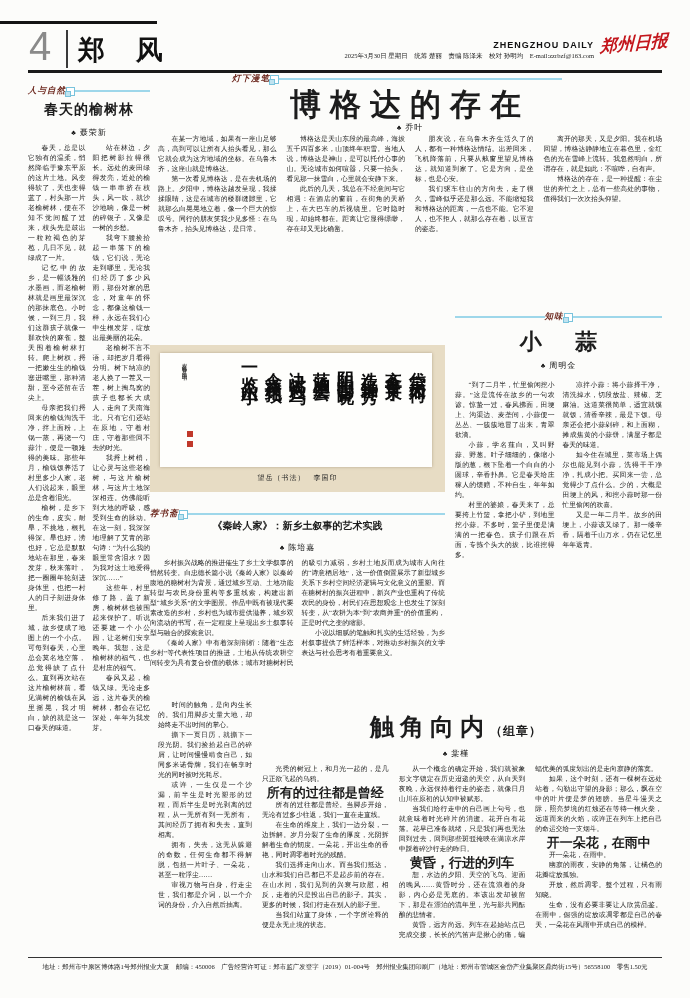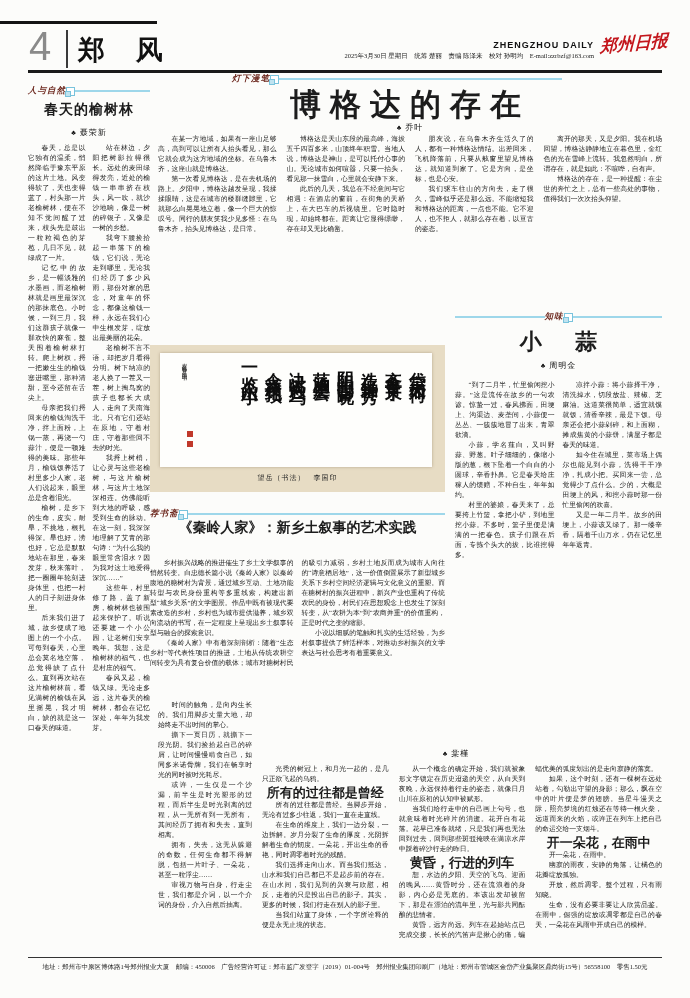--- a/index.html
+++ b/index.html
@@ -22,21 +22,21 @@
   .tagtext{font-size:8.5px;font-weight:700;font-style:italic;color:#6e2a20;white-space:nowrap;letter-spacing:1px;}
   .tagicon{width:7px;height:7px;border:1px solid #79c3dc;background:#fff;position:relative;flex:0 0 auto;}
   .tagicon::after{content:"";position:absolute;left:-2px;bottom:-2px;width:4px;height:4px;background:#bfe3f0;border:1px solid #79c3dc;}
   .tagline{height:1.5px;background:#9ed7ea;flex:1;}
   
   .title-elm{left:28px;top:101px;width:122px;text-align:center;font-size:14px;font-weight:700;letter-spacing:1px;}
   .author{text-align:center;font-size:8px;color:#111;letter-spacing:1px;}
   .club{font-size:7px;}
   .title-bogda{left:158px;top:84px;width:504px;text-align:center;font-size:31px;font-weight:600;letter-spacing:9px;}
   .title-garlic{left:455px;top:327px;width:207px;text-align:center;font-size:22px;font-weight:600;letter-spacing:14px;text-indent:14px;}
-  .title-review{left:150px;top:519px;width:295px;text-align:center;font-size:14px;font-weight:700;}
+  .title-review{left:150px;top:519px;width:295px;text-align:center;font-size:10px;font-weight:700;}
   .title-prose{left:252px;top:711px;width:408px;text-align:center;font-weight:600;}
   .title-prose .big{font-size:24px;letter-spacing:6px;}
   .title-prose .small{font-size:12px;letter-spacing:1px;}
   
   .bt{font-size:6.8px;line-height:10px;text-align:justify;overflow:hidden;color:#1b1b1b;}
   .bt p{margin:0;text-indent:2em;}
   .bt h4{margin:4px 0 2px;font-size:13px;text-align:center;text-indent:0;font-weight:700;}
   .cols2{column-count:2;column-gap:8px;}
   .cols3{column-count:3;column-gap:10px;}
   .cols4{column-count:4;column-gap:10px;}
@@ -154,26 +154,33 @@
       <p>如今住在城里，菜市场上偶尔也能见到小蒜，洗得干干净净，扎成小把。买回来一尝，总觉得少了点什么。少的，大概是田埂上的风，和挖小蒜时那一份忙里偷闲的欢喜。</p>
       <p>又是一年二月半。故乡的田埂上，小蒜该又绿了。那一缕辛香，隔着千山万水，仍在记忆里年年返青。</p>
     </div>
 
   <div class="abs tagrow" style="left:150px;top:508px;width:295px;">
     <span class="tagtext">荐书斋</span>
     <span class="tagicon"></span>
     <span class="tagline"></span>
   </div>
   <h2 class="abs title-review" style="margin:0;">《秦岭人家》：新乡土叙事的艺术实践</h2>
+  <div class="abs author" style="left:150px;top:542px;width:295px;">
+    <span class="club">♣</span>
+    <span>陈培嘉</span>
+  </div>
   <div class="abs bt cols2" style="left:150px;top:558px;width:295px;height:134px;">
       <p>乡村振兴战略的推进催生了乡土文学叙事的悄然转变。白忠德长篇小说《秦岭人家》以秦岭腹地的糖树村为背景，通过城乡互动、土地功能转型与农民身份重构等多重线索，构建出新型“城乡关系”的文学图景。作品中既有被现代要素改造的乡村，乡村也为城市提供滋养，城乡双向流动的书写，在一定程度上呈现出乡土叙事转型与融合的探索意识。</p>
       <p>《秦岭人家》中有着深刻剖析：随着“生态乡村”等代表性项目的推进，土地从传统农耕空间转变为具有复合价值的载体；城市对糖树村民的吸引力减弱，乡村土地反而成为城市人向往的“诗意栖居地”，这一价值倒置展示了新型城乡关系下乡村空间经济逻辑与文化意义的重塑。而在糖树村的振兴进程中，新兴产业也重构了传统农民的身份，村民们在思想观念上也发生了深刻转变，从“农耕为本”到“农商并重”的价值重构，正是时代之变的缩影。</p>
       <p>小说以细腻的笔触和扎实的生活经验，为乡村叙事提供了鲜活样本，对推动乡村振兴的文学表达与社会思考有着重要意义。</p>
     </div>
 
+  <h2 class="abs title-prose" style="margin:0;">
+    <span class="big">触角向内</span><span class="small">（组章）</span>
+  </h2>
   <div class="abs author" style="left:252px;top:748px;width:408px;">
     <span class="club">♣</span>
     <span>棠槿</span>
   </div>
   <div class="abs bt" style="left:158px;top:700px;width:94px;height:252px;">
       <p>时间的触角，是向内生长的。我们用脚步丈量大地，却始终走不出时间的掌心。</p>
       <p>撕下一页日历，就撕下一段光阴。我们捡拾起自己的碎屑，让时间慢慢啃食自己，如同多米诺骨牌，我们在畅享时光的同时被时光耗尽。</p>
       <p>或许，一生仅是一个沙漏，前半生是时光塑形的过程，而后半生是时光剥离的过程，从一无所有到一无所有，其间经历了拥有和失去，直到相离。</p>
       <p>拥有，失去，这无从躲避的命数，任何生命都不得解脱，包括一片叶子、一朵花，甚至一粒浮尘……</p>
       <p>审视万物与自身，行走尘世，我们都是介词，以一个介词的身份，介入自然后抽离。</p>

